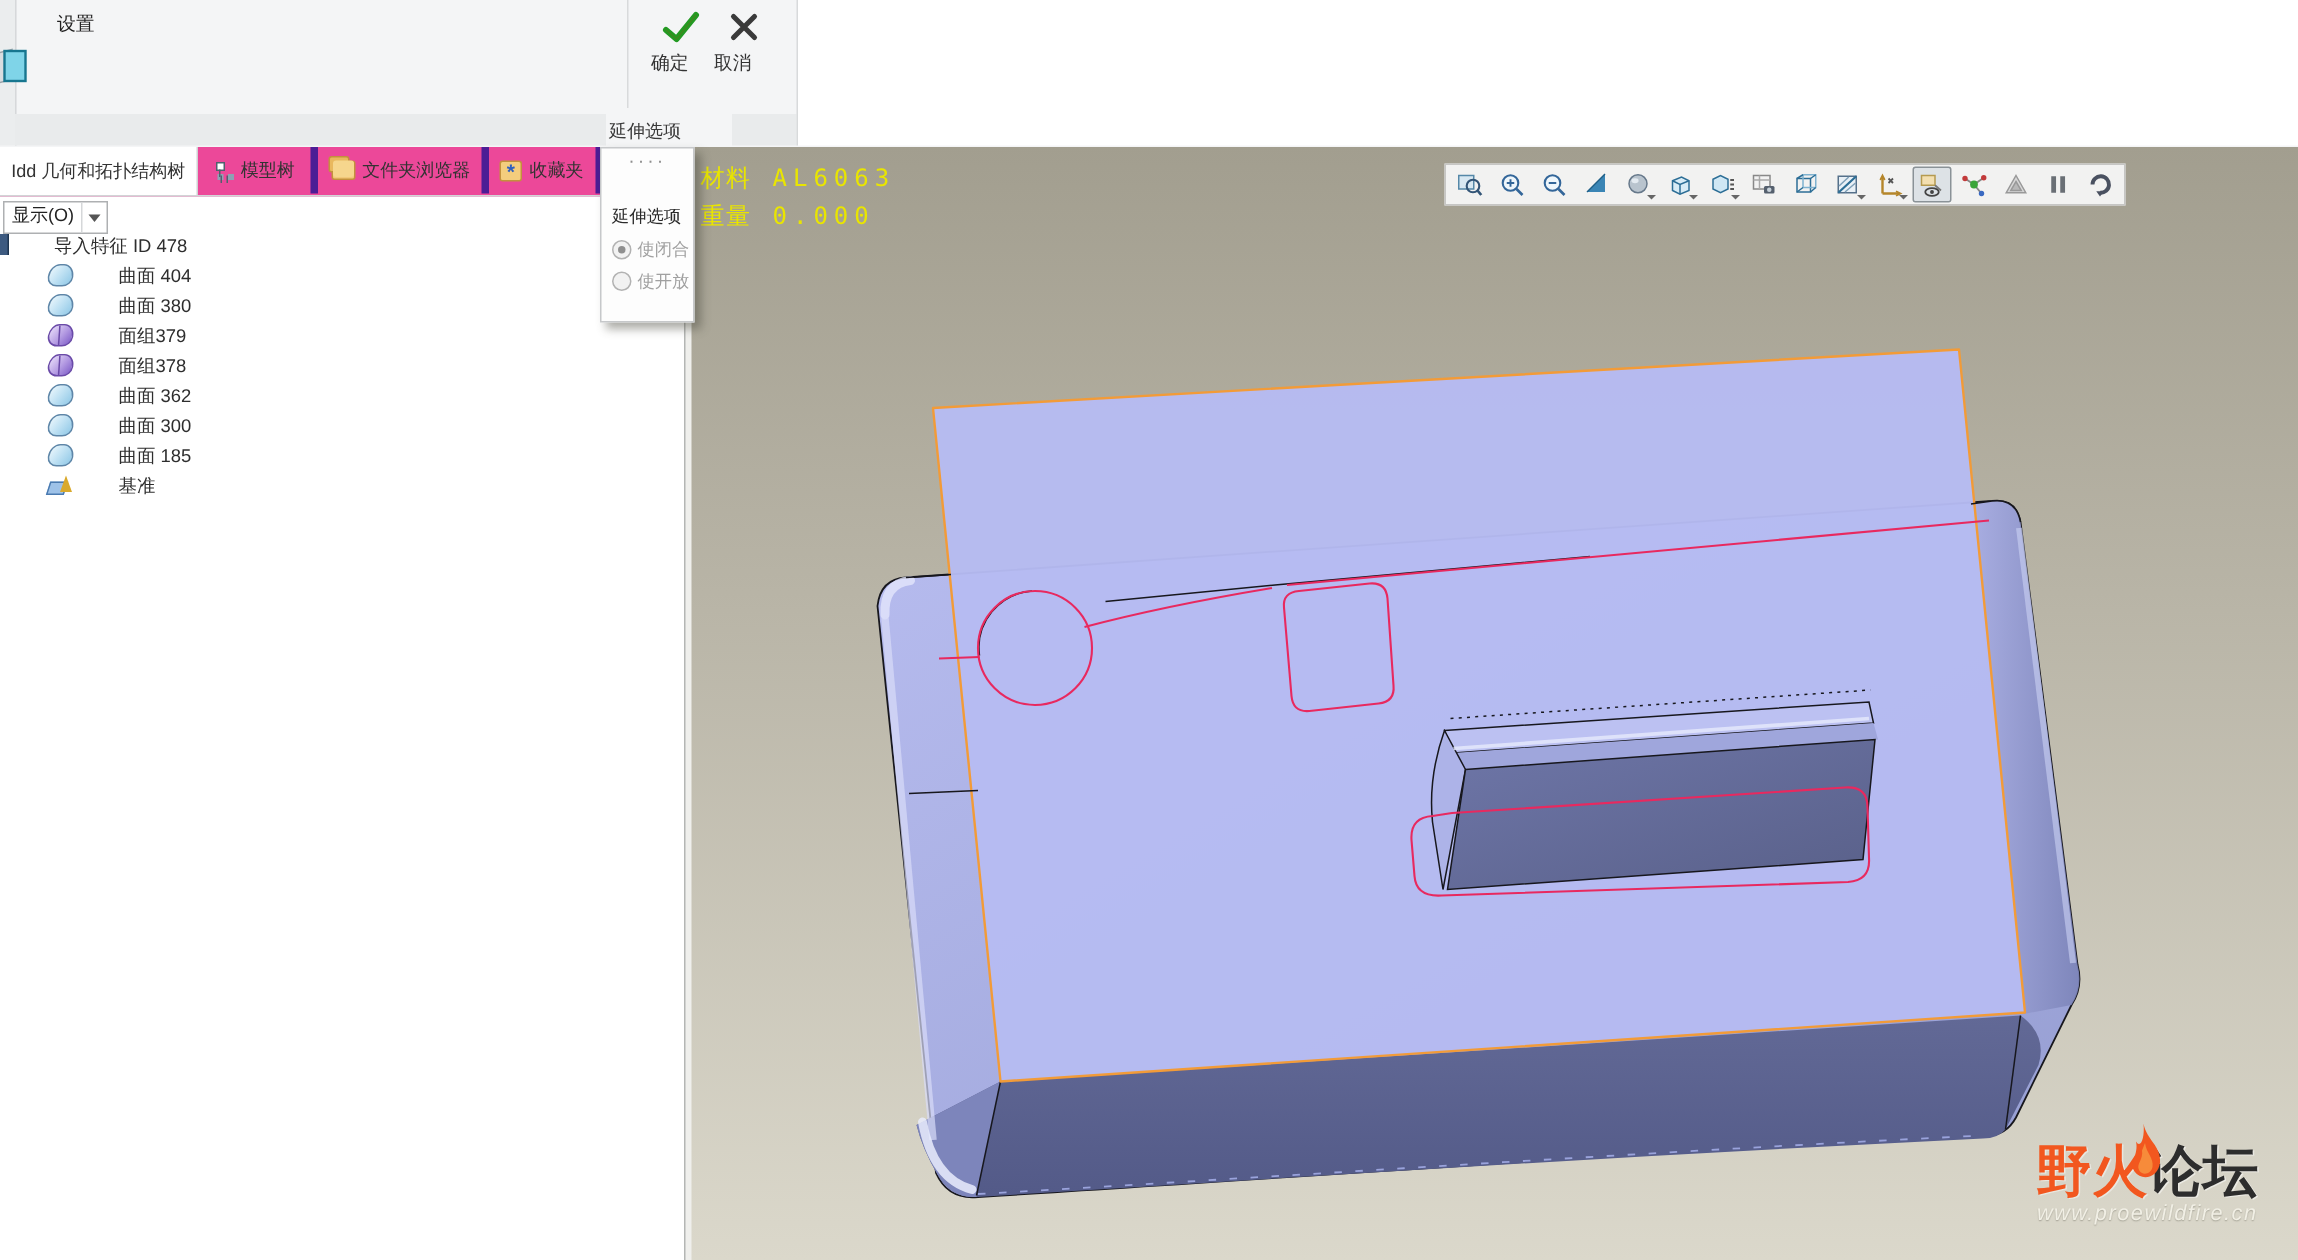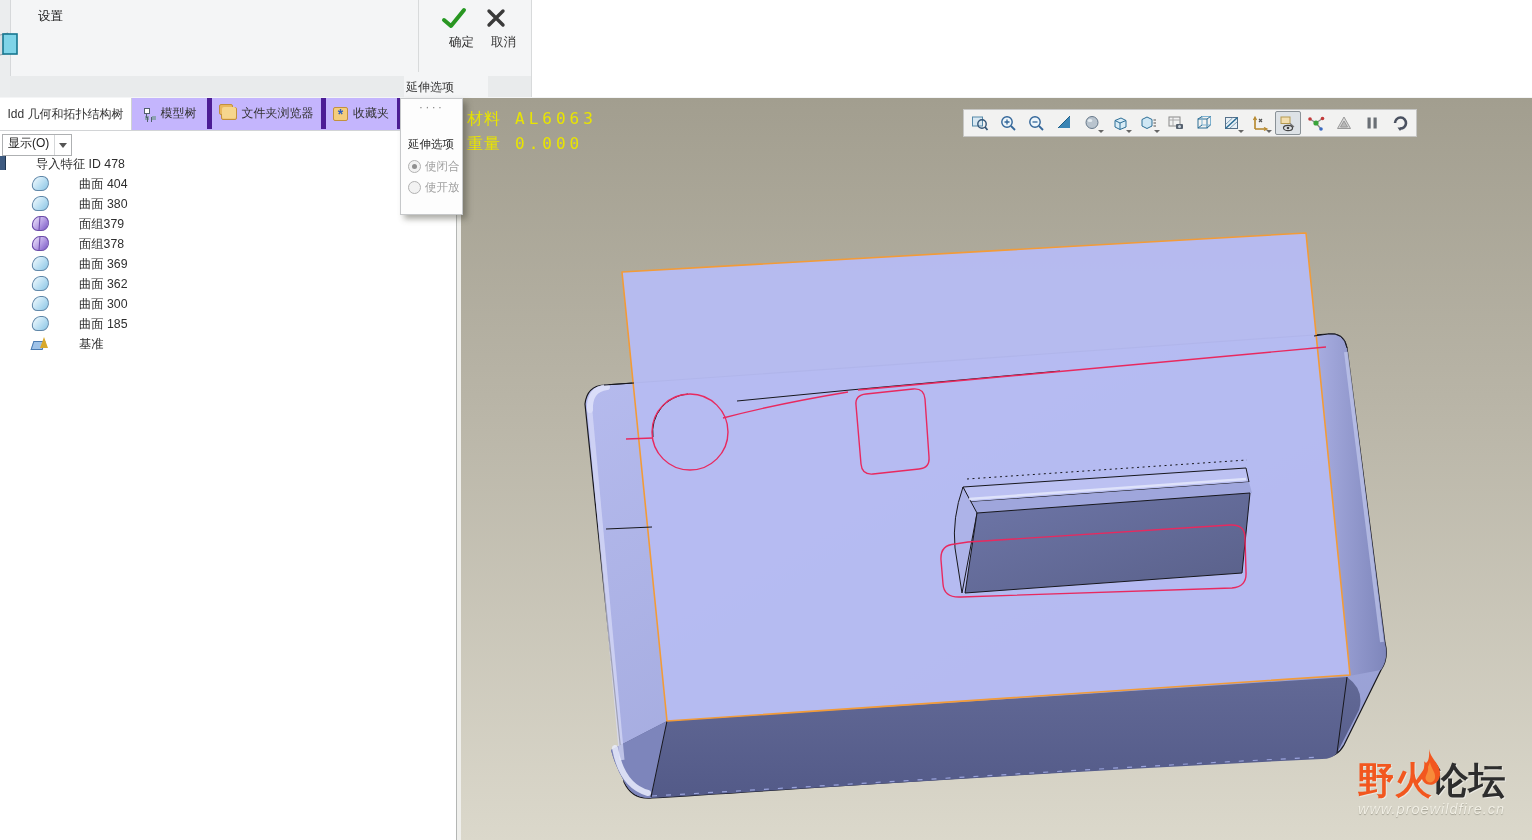--- a/index.html
+++ b/index.html
@@ -10,29 +10,29 @@
   .ribbon{position:absolute;left:0;top:0;width:1532px;height:98px;background:#f4f5f6;border-bottom:1px solid #cdd0d2;}
   .ribbon-left-gutter{position:absolute;left:0;top:0;width:10px;height:97px;background:#ebedee;border-right:1px solid #d6d8da;}
   .extend-tool-icon{position:absolute;left:-6px;top:28px;width:32px;height:32px;}
   .settings-label{position:absolute;left:38px;top:8px;font-size:12.5px;color:#222;}
   .ribbon-strip{position:absolute;left:10px;top:76px;width:394px;height:21px;background:#e9ebec;}
   .ribbon-strip2{position:absolute;left:488px;top:76px;width:43px;height:21px;background:#e9ebec;}
   .vsep-a{position:absolute;left:418px;top:0;width:1px;height:72px;background:#d8dadb;}
   .vsep-b{position:absolute;left:531px;top:0;width:1px;height:97px;background:#d8dadb;}
   .ribbon-white{position:absolute;left:532px;top:0;width:1000px;height:97px;background:#fff;}
   .ribbon-group-label{position:absolute;left:406px;top:79px;font-size:12px;color:#3a3a3a;white-space:nowrap;}
-  .rb-btn{position:absolute;top:6px;width:40px;text-align:right;cursor:default;}
+  .rb-btn{position:absolute;top:6px;width:40px;text-align:left;cursor:default;}
   .rb-btn svg{display:block;margin:0 auto;}
   .rb-btn .rb-label{display:block;margin-top:4px;font-size:12.5px;color:#333;}
   .ok-btn{left:434px;}
   .cancel-btn{left:476px;}
   
   .navigator{position:absolute;left:0;top:98px;width:456px;height:742px;background:#fff;}
   .nav-sep{position:absolute;left:456px;top:98px;width:5px;height:742px;background:#efefec;border-left:1px solid #b4b6b4;}
-  .tab-bar{position:absolute;left:0;top:0;width:456px;height:32px;background:#c4b5fd;border-bottom:1px solid #d2d4d6;}
+  .tab-bar{position:absolute;left:0;top:0;width:456px;height:32px;background:#ec4899;border-bottom:1px solid #d2d4d6;}
   .tab{position:absolute;top:0;height:31px;display:flex;align-items:center;justify-content:center;gap:5px;
        font-size:12px;color:#333;white-space:nowrap;border-right:5px solid #4c1d95;}
   .tab.active{background:#fff;border-right:1px solid #cfd2d4;height:32px;}
   .tab1{left:0;width:131px;}
   .tab2{left:133px;width:74px;}
   .tab3{left:213px;width:108px;}
   .tab4{left:325px;width:72px;}
   .tabicon-modeltree{position:relative;width:12px;height:12px;display:inline-block;}
   .tabicon-modeltree::before{content:"";position:absolute;left:0;top:0;width:4px;height:4px;border:1px solid #51606e;background:#fff;
       box-shadow:0 7px 0 -1px #8ea2b4, 7px 7px 0 -1px #8ea2b4;}
@@ -174,25 +174,20 @@
         <span>面组379</span>
       </div>
       <div class="tree-row">
           <span class="ind1"></span>
         <span class="tree-icon ic-quilt"></span>
         <span>面组378</span>
       </div>
       <div class="tree-row">
           <span class="ind1"></span>
         <span class="tree-icon ic-surface"></span>
-        <span>曲面 369</span>
-      </div>
-      <div class="tree-row">
-          <span class="ind1"></span>
-        <span class="tree-icon ic-surface"></span>
         <span>曲面 362</span>
       </div>
       <div class="tree-row">
           <span class="ind1"></span>
         <span class="tree-icon ic-surface"></span>
         <span>曲面 300</span>
       </div>
       <div class="tree-row">
           <span class="ind1"></span>
         <span class="tree-icon ic-surface"></span>

